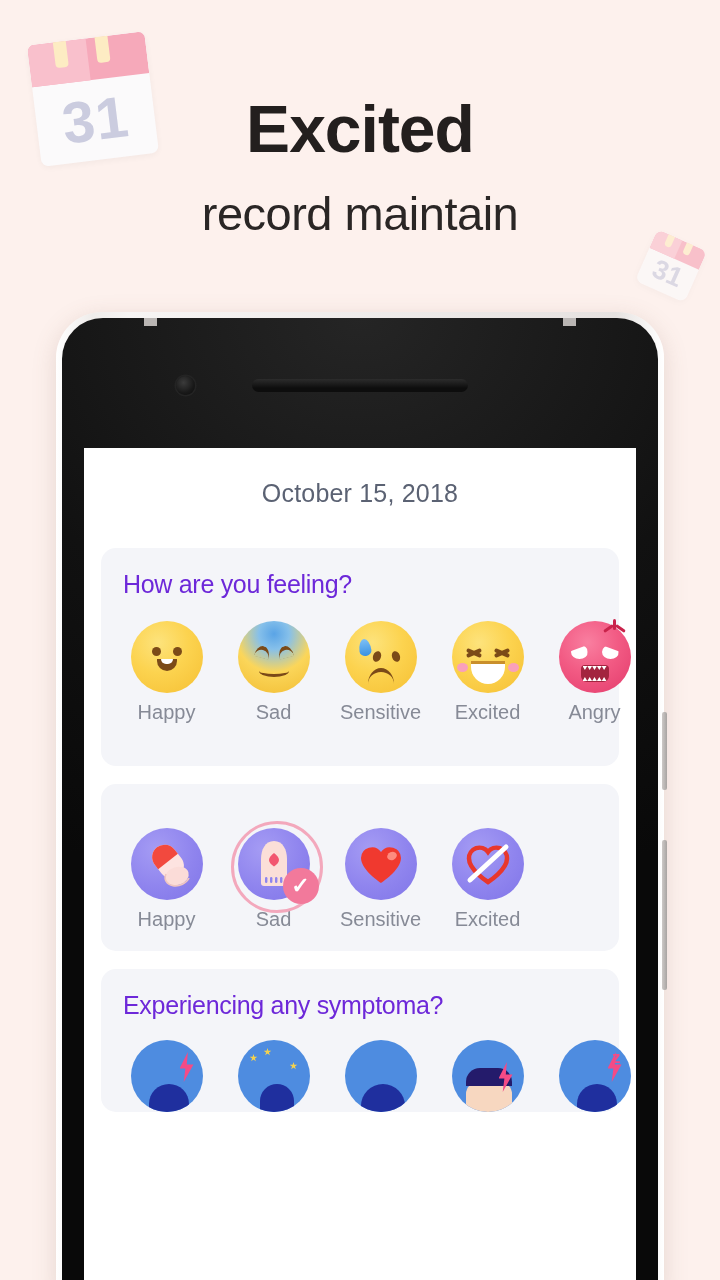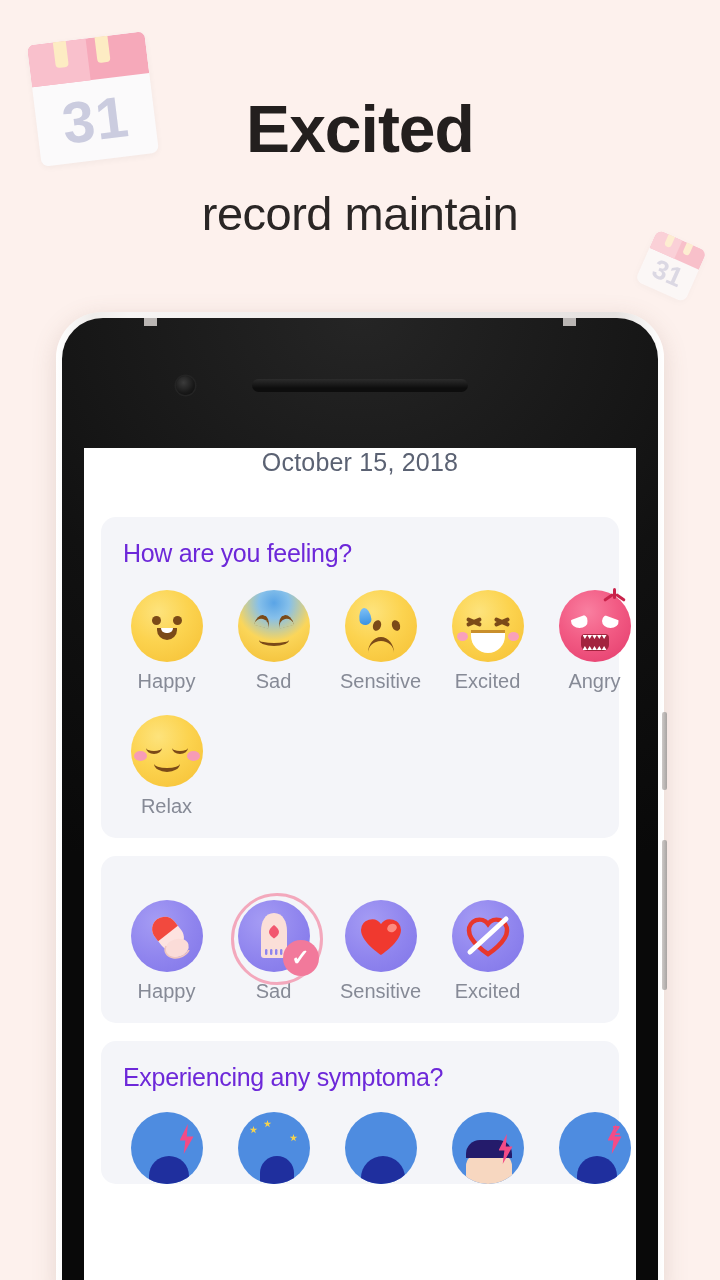--- a/index.html
+++ b/index.html
@@ -154,20 +154,21 @@
     left: 22px; right: 22px;
     top: 130px; bottom: 0;
     background: #ffffff;
     overflow: hidden;
   }
 
   #screen-date {
     text-align: center;
     color: #5b6273;
     font-size: 25px;
+    padding-top: 31px;
     letter-spacing: .2px;
   }
 
   .card {
     margin: 0 17px 18px 17px;
     background: #f4f5f9;
     border-radius: 15px;
     padding: 22px 0 20px 0;
   }
   #card-mood { margin-top: 40px; }
@@ -462,32 +463,20 @@
             </div>
             <div class="opt-label">Angry</div>
           </div>
 
         </div>
 
         <div class="opt-row">
 
 
 
-          <div class="opt">
-            <div class="emoji-wrap">
-              <div class="face f-relax">
-                <span class="rarc l"></span>
-                  <span class="rarc r"></span>
-                <span class="blush l"></span>
-                  <span class="blush r"></span>
-                  <span class="smile"></span>
-              </div>
-            </div>
-            <div class="opt-label">Relax</div>
-          </div>
 
         </div>
       </div>
 
       <div class="card" id="card-sex">
 
         <div class="opt-row">
 
           <div class="opt">
             <div class="emoji-wrap">

